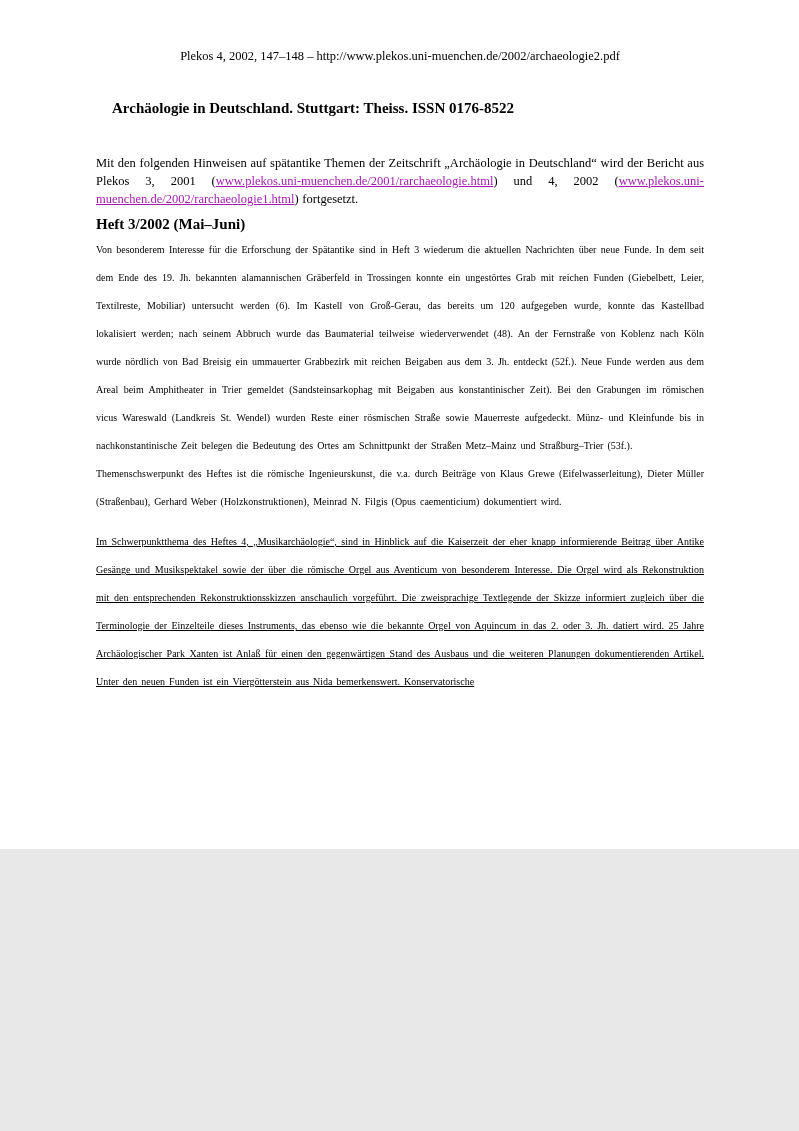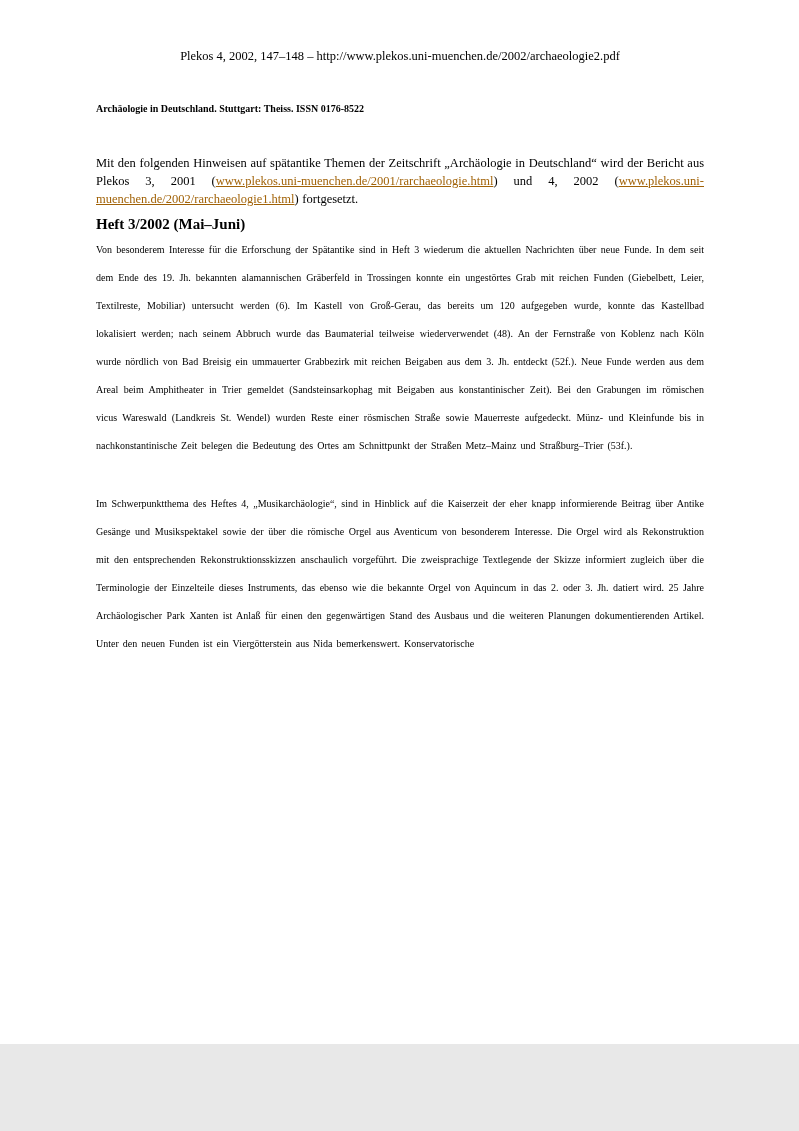--- a/index.html
+++ b/index.html
@@ -1,81 +1,82 @@
 <!DOCTYPE html>
 <html><head>
 <meta charset="utf-8">
 <style>
   html, body { margin: 0; padding: 0; background: #e8e8e8; }
   .page {
     width: 799px;
-    height: 1044px;
+    height: 849px;
     background: #ffffff;
     overflow: hidden;
     box-sizing: border-box;
     padding: 48px 95px 0 96px;
     font-family: "Liberation Serif", "DejaVu Serif", serif;
     color: #000000;
     margin: 0 auto;
   }
   .header-line {
     text-align: center;
     font-size: 12.5px;
     line-height: 17px;
     white-space: nowrap;
   }
   .doc-title {
-    margin: 34px 0 0 0;
-    font-size: 10px;
+    margin: 34px 0 0 16px;
+    font-size: 15px;
     line-height: 19px;
     font-weight: bold;
   }
   .intro {
     margin: 36px 0 0 0;
     font-size: 12.5px;
     line-height: 18px;
     text-align: justify;
     word-spacing: 0.5px;
   }
   .link {
-    color: #a16207;
+    color: #a21caf;
     text-decoration: underline;
     cursor: pointer;
   }
   .section-heading {
     margin: 6px 0 0 0;
     font-size: 15px;
     line-height: 20px;
     font-weight: bold;
   }
   .section-heading.second {
     margin-top: 40px;
   }
   .body-para {
     margin: 2px 0 0 0;
     font-size: 10px;
     line-height: 28px;
     text-align: justify;
     word-spacing: 1.5px;
   }
   .body-para + .body-para { margin-top: 0; }
-  .body-para.after-heading-2 { margin-top: 30px; }
+  .body-para.after-heading-2 { margin-top: 12px; text-decoration: underline; }
 </style>
 </head>
 <body>
 
 <div class="page">
 
   <div class="header-line">Plekos 4, 2002, 147–148 – http://www.plekos.uni-muenchen.de/2002/archaeologie2.pdf</div>
 
   <h1 class="doc-title">Archäologie in Deutschland. Stuttgart: Theiss. ISSN 0176-8522</h1>
 
   <p class="intro"><span>Mit den folgenden Hinweisen auf spätantike Themen der Zeitschrift „Archäologie in Deutschland“ wird der Bericht aus Plekos 3, 2001 (</span><a class="link" href="www.plekos.uni-muenchen.de/2001/rarchaeologie.html">www.plekos.uni-muenchen.de/2001/rarchaeologie.html</a><span>) und 4, 2002 (</span><a class="link" href="www.plekos.uni-muenchen.de/2002/rarchaeologie1.html">www.plekos.uni-muenchen.de/2002/rarchaeologie1.html</a><span>) fortgesetzt.</span></p>
 
   <h2 class="section-heading">Heft 3/2002 (Mai–Juni)</h2>
 
   <p class="body-para">Von besonderem Interesse für die Erforschung der Spätantike sind in Heft 3 wiederum die aktuellen Nachrichten über neue Funde. In dem seit dem Ende des 19. Jh. bekannten alamannischen Gräberfeld in Trossingen konnte ein ungestörtes Grab mit reichen Funden (Giebelbett, Leier, Textilreste, Mobiliar) untersucht werden (6). Im Kastell von Groß-Gerau, das bereits um 120 aufgegeben wurde, konnte das Kastellbad lokalisiert werden; nach seinem Abbruch wurde das Baumaterial teilweise wiederverwendet (48). An der Fernstraße von Koblenz nach Köln wurde nördlich von Bad Breisig ein ummauerter Grabbezirk mit reichen Beigaben aus dem 3. Jh. entdeckt (52f.). Neue Funde werden aus dem Areal beim Amphi­theater in Trier gemeldet (Sandsteinsarkophag mit Beigaben aus konstantinischer Zeit). Bei den Grabungen im römischen vicus Wareswald (Landkreis St. Wendel) wurden Reste einer rösmischen Straße sowie Mauerreste aufgedeckt. Münz- und Kleinfunde bis in nachkonstantinische Zeit belegen die Bedeutung des Ortes am Schnittpunkt der Straßen Metz–Mainz und Straßburg–Trier (53f.).</p>
 
+  <p class="body-para">Themenschswerpunkt des Heftes ist die römische Ingenieurskunst, die v.a. durch Beiträge von Klaus Grewe (Eifelwasserleitung), Dieter Müller (Straßenbau), Gerhard Weber (Holzkonstruktionen), Meinrad N. Filgis (Opus caementicium) dokumentiert wird.</p>
 
 
   <p class="body-para after-heading-2">Im Schwerpunktthema des Heftes 4, „Musikarchäologie“, sind in Hinblick auf die Kaiserzeit der eher knapp informierende Beitrag über Antike Gesänge und Musikspektakel sowie der über die römische Orgel aus Aventicum von besonderem Interesse. Die Orgel wird als Rekonstruktion mit den entsprechenden Rekonstruktionsskizzen anschaulich vorgeführt. Die zweisprachige Textlegende der Skizze informiert zugleich über die Terminologie der Einzelteile dieses Instruments, das ebenso wie die bekannte Orgel von Aquincum in das 2. oder 3. Jh. datiert wird. 25 Jahre Archäologischer Park Xanten ist Anlaß für einen den gegenwärtigen Stand des Ausbaus und die weiteren Planungen dokumentierenden Artikel. Unter den neuen Funden ist ein Viergötterstein aus Nida bemerkenswert. Konservatorische</p>
 
 </div>
 
 </body></html>

